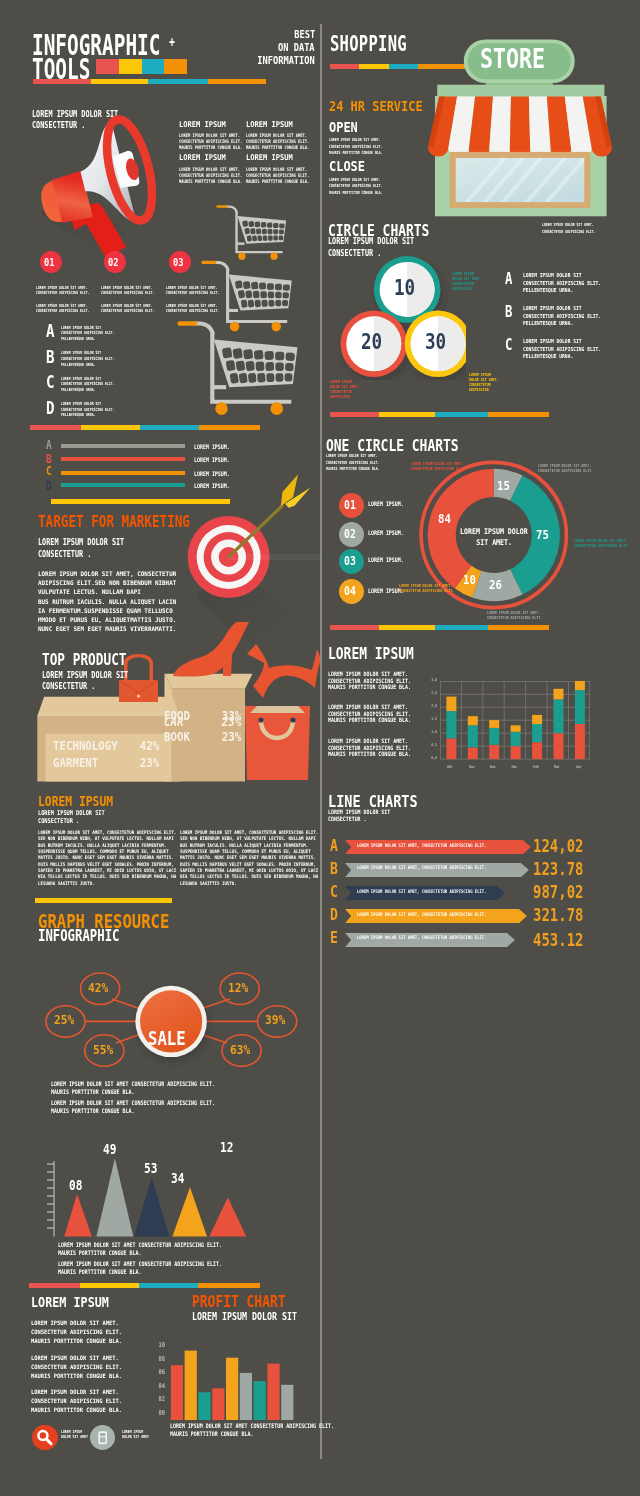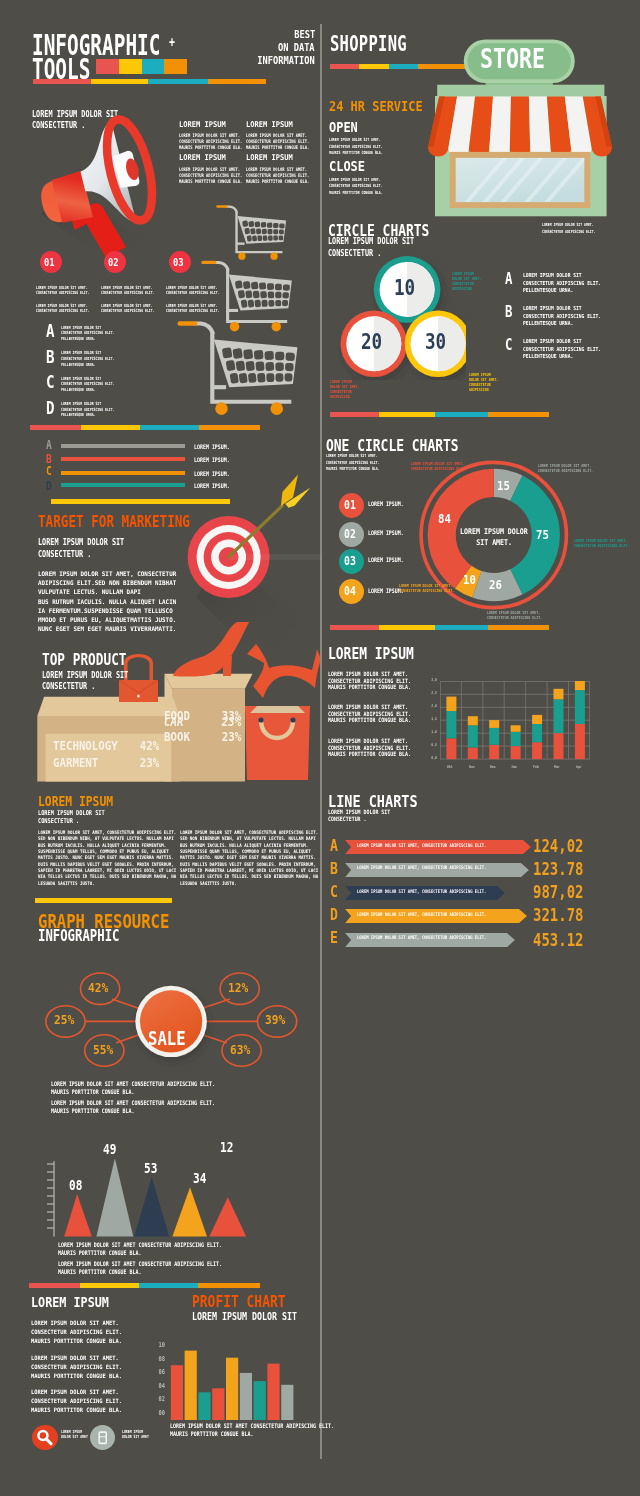--- a/index.html
+++ b/index.html
@@ -584,21 +584,21 @@
     <polygon points="106.7,25.1 124.2,84.5 89.2,84.5" fill="#2e3d52"></polygon>
     <polygon points="145,35.2 162,84.5 127.4,84.5" fill="#f4a41c"></polygon>
     <polygon points="182.8,45.3 201.2,84.5 164.3,84.5" fill="#e8513c"></polygon>
   </svg>
   <div class="abs" style="left:58px;top:1179px;width:38px;text-align:center;">
     <span class="disp tv">08</span></div>
   <div class="abs" style="left:92px;top:1143px;width:38px;text-align:center;">
     <span class="disp tv">49</span></div>
   <div class="abs" style="left:133px;top:1162px;width:38px;text-align:center;">
     <span class="disp tv">53</span></div>
-  <div class="abs" style="left:171px;top:1172px;width:38px;text-align:right;">
+  <div class="abs" style="left:171px;top:1172px;width:38px;text-align:left;">
     <span class="disp tv">34</span></div>
   <div class="abs" style="left:209px;top:1141px;width:38px;text-align:center;">
     <span class="disp tv">12</span></div>
 
   <div class="abs gcw" style="left:58px;top:1242px;">
     <div><span class="disp bl">LOREM IPSUM DOLOR SIT AMET CONSECTETUR ADIPISCING ELIT.</span></div>
     <div><span class="disp bl">MAURIS PORTTITOR CONGUE BLA.</span></div>
   </div>
   <div class="abs gcw" style="left:58px;top:1261px;">
     <div><span class="disp bl">LOREM IPSUM DOLOR SIT AMET CONSECTETUR ADIPISCING ELIT.</span></div>

